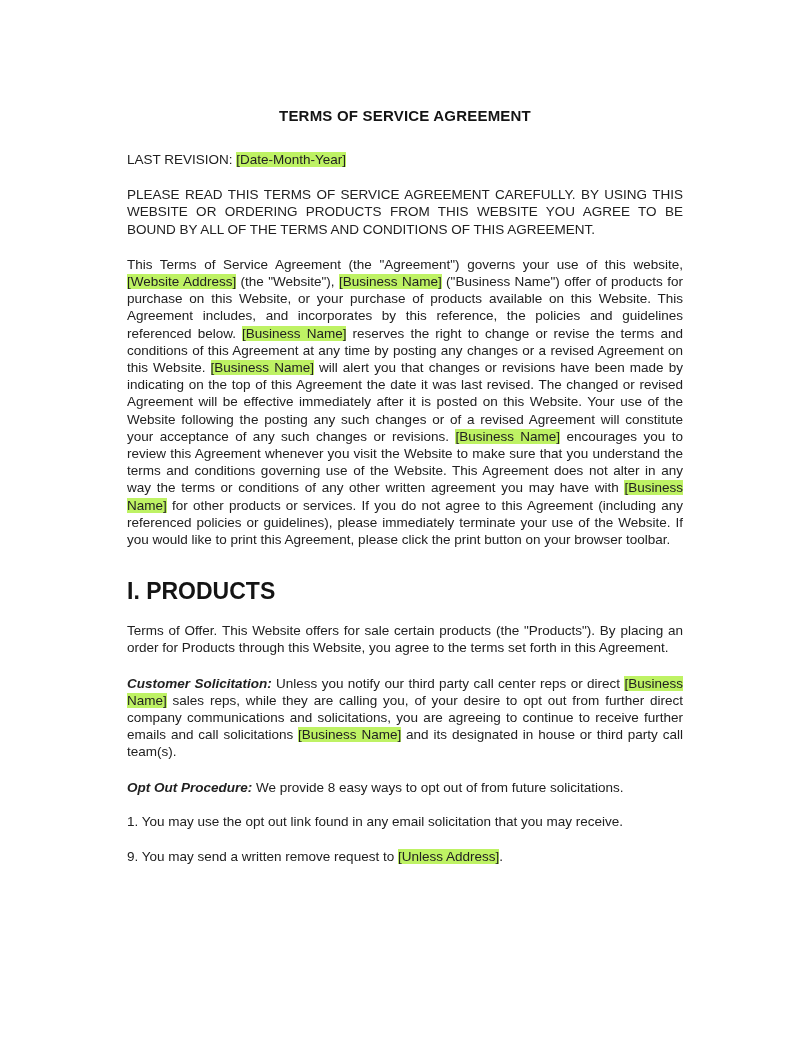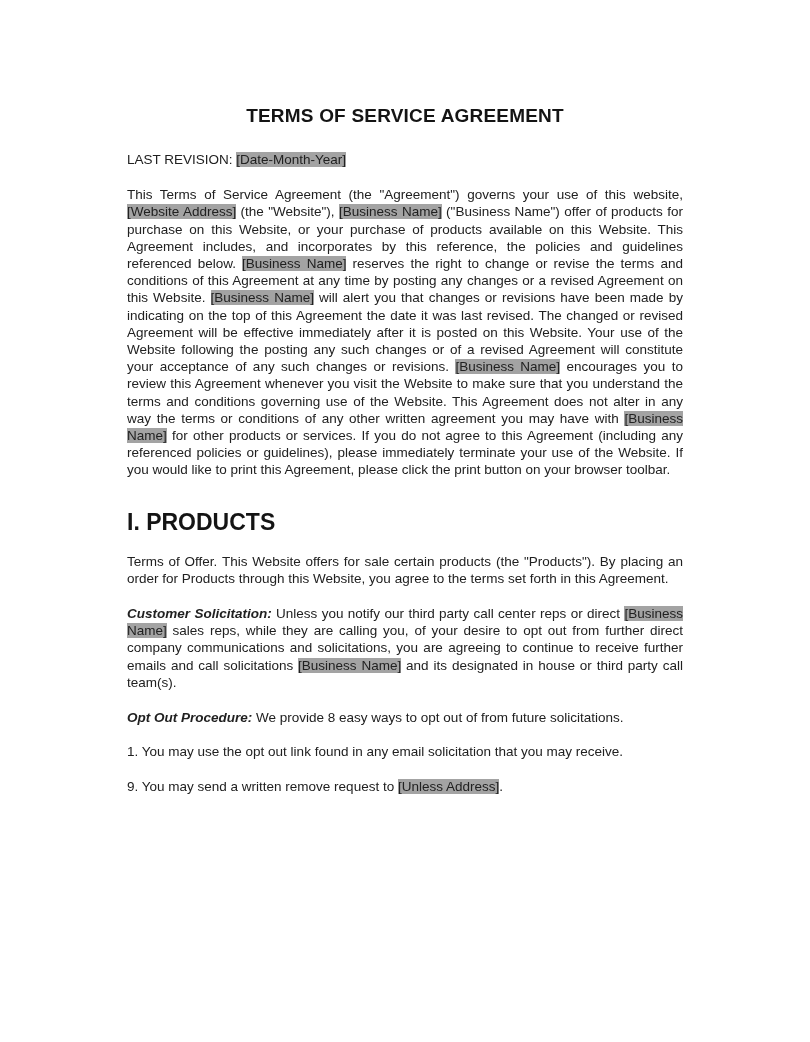--- a/index.html
+++ b/index.html
@@ -12,21 +12,21 @@
     width: 810px;
     height: 1042px;
     box-sizing: border-box;
     background: #ffffff;
     padding: 103px 127px 0 127px;
     font-family: "Liberation Sans", sans-serif;
     color: #212121;
     overflow: hidden;
   }
   .doc-title {
-    font-size: 19px;
+    font-size: 15px;
     line-height: 25px;
     font-weight: bold;
     text-align: center;
     color: #141414;
     margin: 0 0 23px 0;
     letter-spacing: 0.2px;
   }
   .doc-body p.para {
     font-size: 13.5px;
     line-height: 17.2px;
@@ -40,34 +40,35 @@
     margin-top: 17px;
   }
   .section-heading {
     font-size: 23px;
     line-height: 26px;
     font-weight: bold;
     color: #141414;
     margin: 30px 0 12px 0;
   }
   .hl {
-    background: #a3a3a3;
+    background: #bef264;
   }
   .b {
     font-weight: bold;
     font-style: italic;
   }
 </style>
 </head>
 <body>
 
 <div class="page">
   <h1 class="doc-title">TERMS OF SERVICE AGREEMENT</h1>
   <div class="doc-body">
       <p class="para"><span>LAST REVISION: </span><span class="hl">[Date-Month-Year]</span></p>
+      <p class="para"><span>PLEASE READ THIS TERMS OF SERVICE AGREEMENT CAREFULLY. BY USING THIS WEBSITE OR ORDERING PRODUCTS FROM THIS WEBSITE YOU AGREE TO BE BOUND BY ALL OF THE TERMS AND CONDITIONS OF THIS AGREEMENT.</span></p>
       <p class="para"><span>This Terms of Service Agreement (the "Agreement") governs your use of this website, </span><span class="hl">[Website Address]</span><span> (the "Website"), </span><span class="hl">[Business Name]</span><span> ("Business Name") offer of products for purchase on this Website, or your purchase of products available on this Website. This Agreement includes, and incorporates by this reference, the policies and guidelines referenced below. </span><span class="hl">[Business Name]</span><span> reserves the right to change or revise the terms and conditions of this Agreement at any time by posting any changes or a revised Agreement on this Website. </span><span class="hl">[Business Name]</span><span> will alert you that changes or revisions have been made by indicating on the top of this Agreement the date it was last revised. The changed or revised Agreement will be effective immediately after it is posted on this Website. Your use of the Website following the posting any such changes or of a revised Agreement will constitute your acceptance of any such changes or revisions. </span><span class="hl">[Business Name]</span><span> encourages you to review this Agreement whenever you visit the Website to make sure that you understand the terms and conditions governing use of the Website. This Agreement does not alter in any way the terms or conditions of any other written agreement you may have with </span><span class="hl">[Business Name]</span><span> for other products or services. If you do not agree to this Agreement (including any referenced policies or guidelines), please immediately terminate your use of the Website. If you would like to print this Agreement, please click the print button on your browser toolbar.</span></p>
       <h2 class="section-heading"><span>I. PRODUCTS</span></h2>
       <p class="para"><span>Terms of Offer. This Website offers for sale certain products (the "Products"). By placing an order for Products through this Website, you agree to the terms set forth in this Agreement.</span></p>
       <p class="para"><span class="b">Customer Solicitation:</span><span> Unless you notify our third party call center reps or direct </span><span class="hl">[Business Name]</span><span> sales reps, while they are calling you, of your desire to opt out from further direct company communications and solicitations, you are agreeing to continue to receive further emails and call solicitations </span><span class="hl">[Business Name]</span><span> and its designated in house or third party call team(s).</span></p>
       <p class="para"><span class="b">Opt Out Procedure:</span><span> We provide 8 easy ways to opt out of from future solicitations.</span></p>
       <p class="para no-gap"><span>1. You may use the opt out link found in any email solicitation that you may receive.</span></p>
       <p class="para"><span>9. You may send a written remove request to </span><span class="hl">[Unless Address]</span><span>.</span></p>
     </div>
 </div>
 

